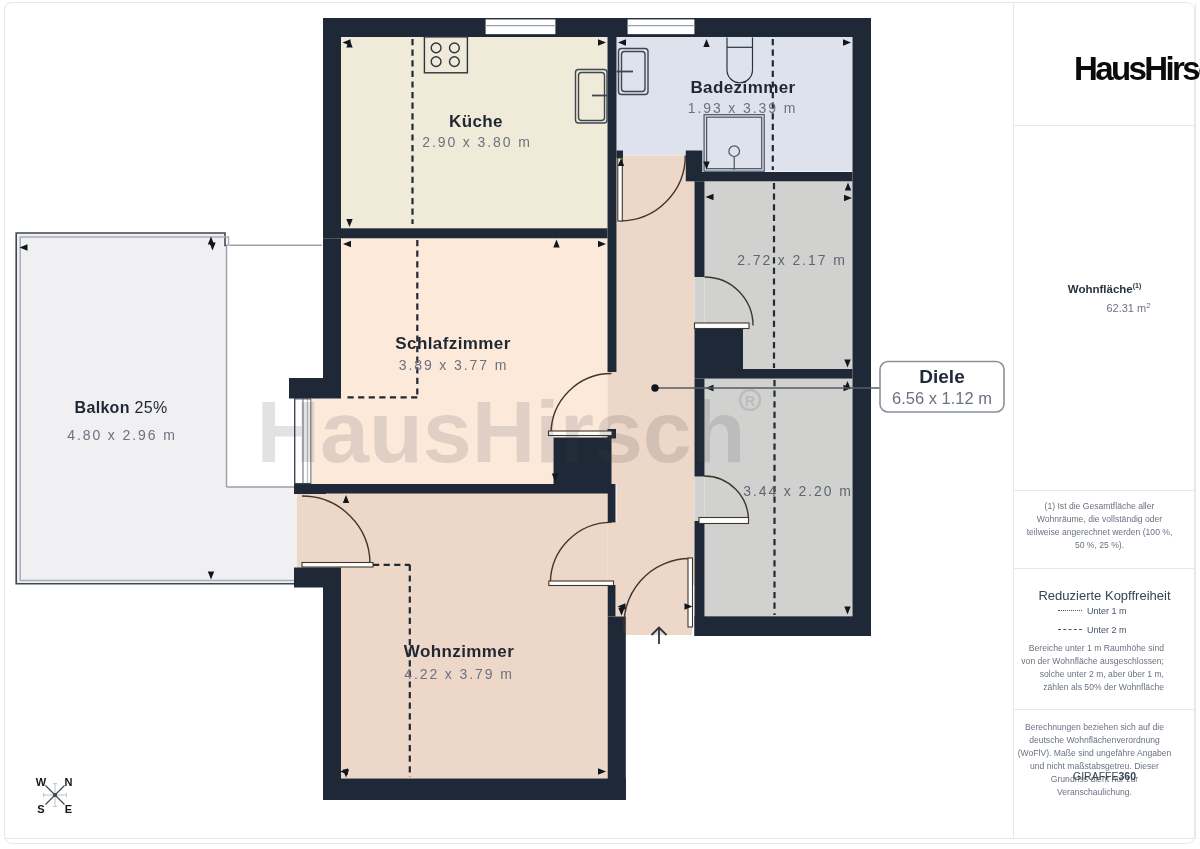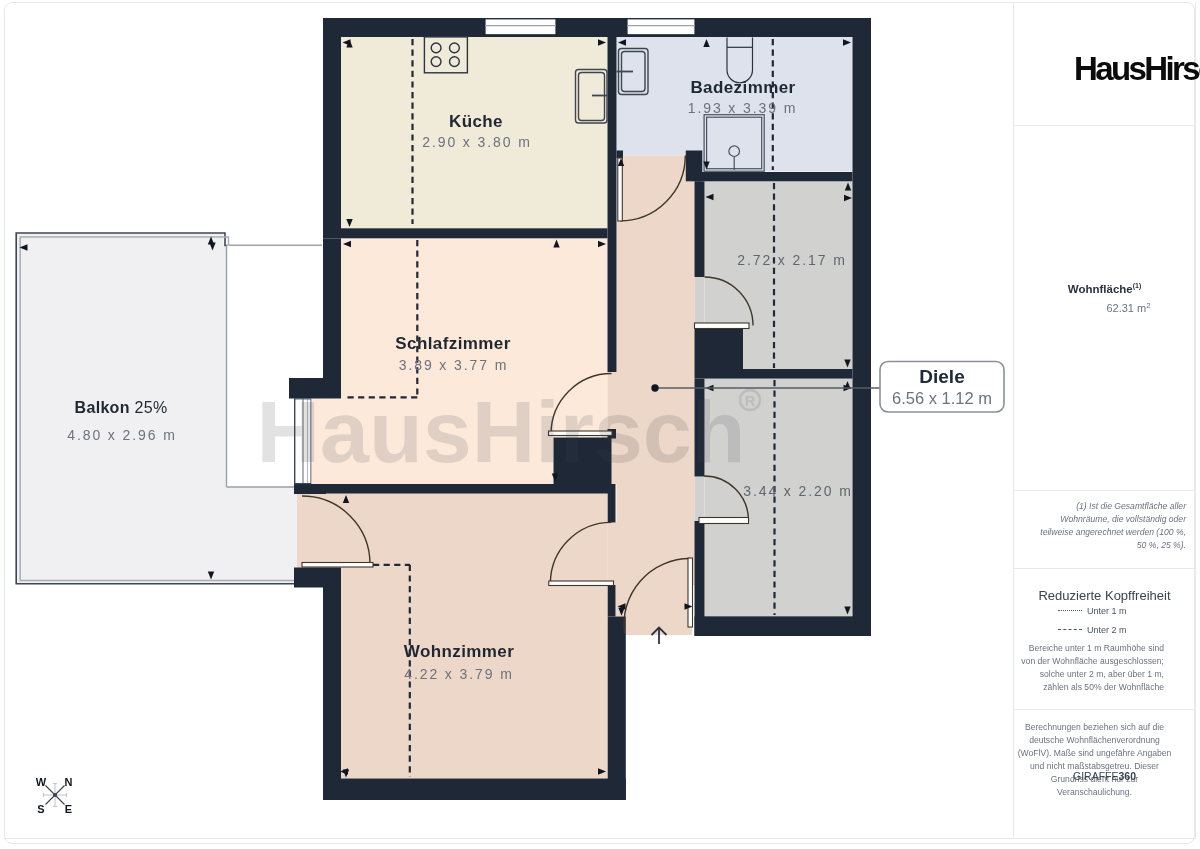--- a/index.html
+++ b/index.html
@@ -267,21 +267,21 @@
 <div class="hr" style="top:838px"></div>
 <div style="position:absolute;left:4px;top:838px;width:1191px;border-top:1.5px solid #e7e8ea;height:0;"></div>
 
 <div class="sec logo" style="position:absolute;left:1030px;top:46px;width:160px;text-align:center;margin-left:44px;">HausHirsch<span style="font-size:8.5px;vertical-align:15px;">®</span></div>
 
 <div class="sec" style="position:absolute;left:1013px;top:282px;width:183px;text-align:center;">
   <div style="font-size:11.5px;font-weight:bold;color:#2a3342;">Wohnfläche<span style="font-size:7px;vertical-align:5px;">(1)</span></div>
   <div style="font-size:11px;color:#6a7380;margin-top:6px;margin-left:48px;">62.31 m<span style="font-size:8px;vertical-align:4px;">2</span></div>
 </div>
 
-<div class="small" style="position:absolute;left:1013px;top:500px;width:173px;text-align:right;font-style:italic;">(1) Ist die Gesamtfläche aller<br>Wohnräume, die vollständig oder<br>teilweise angerechnet werden (100 %,<br>50 %, 25 %).</div>
+<div class="small" style="position:absolute;left:1013px;top:500px;width:173px;text-align:center;">(1) Ist die Gesamtfläche aller<br>Wohnräume, die vollständig oder<br>teilweise angerechnet werden (100 %,<br>50 %, 25 %).</div>
 
 <div style="position:absolute;left:1013px;top:588px;width:183px;text-align:center;font-size:13px;color:#3a4450;">Reduzierte Kopffreiheit</div>
 <div style="position:absolute;left:1058px;top:606px;width:120px;font-size:9px;color:#4a5568;">
   <span style="display:inline-block;width:24px;border-top:1.5px dotted #4a5568;vertical-align:3px;"></span>&nbsp;&nbsp;Unter 1 m
 </div>
 <div style="position:absolute;left:1058px;top:625px;width:120px;font-size:9px;color:#4a5568;">
   <span style="display:inline-block;width:24px;border-top:1.5px dashed #4a5568;vertical-align:3px;"></span>&nbsp;&nbsp;Unter 2 m
 </div>
 <div class="small" style="position:absolute;left:1013px;top:642px;width:151px;text-align:right;">Bereiche unter 1 m Raumhöhe sind<br>von der Wohnfläche ausgeschlossen;<br>solche unter 2 m, aber über 1 m,<br>zählen als 50% der Wohnfläche</div>
 

